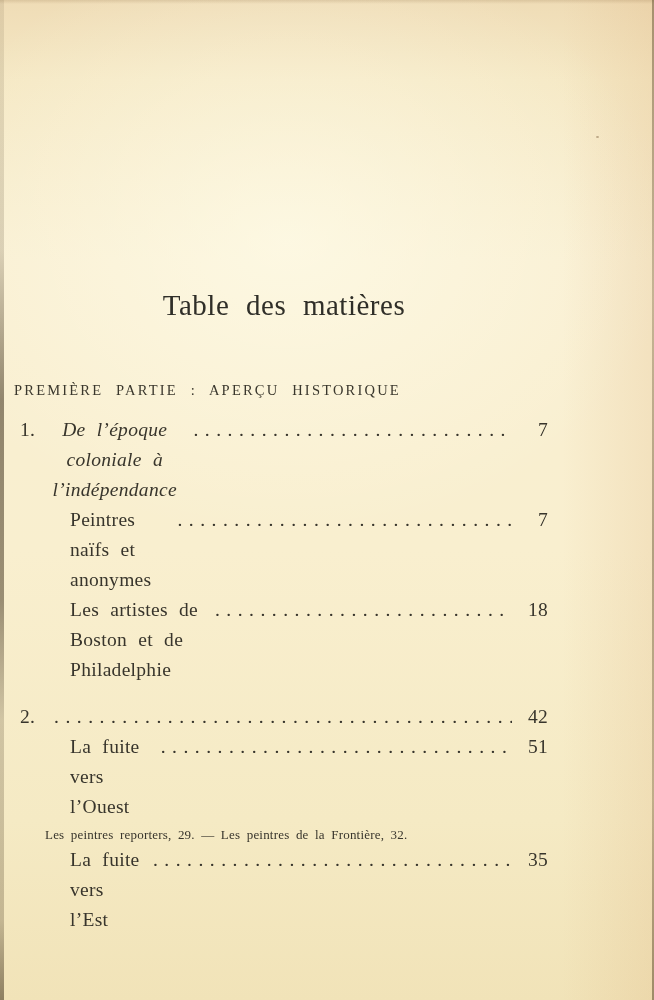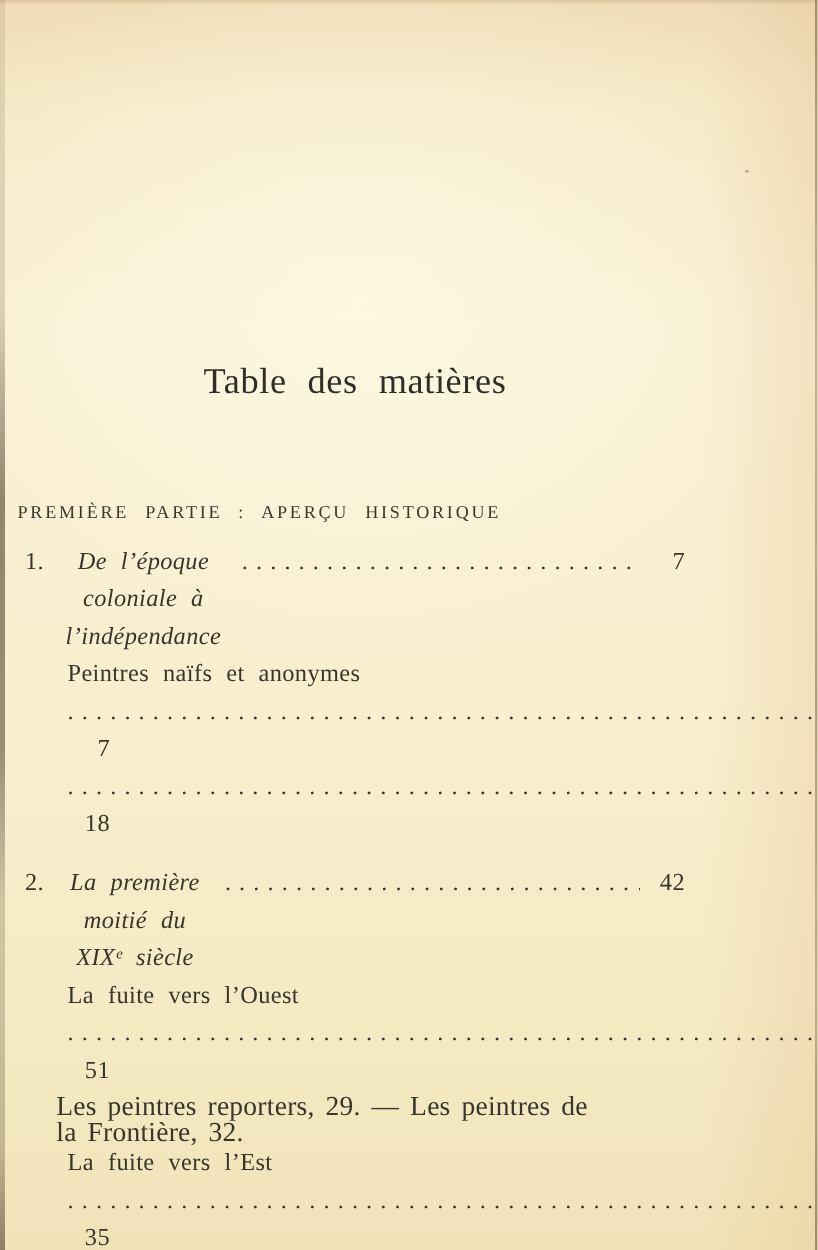--- a/index.html
+++ b/index.html
@@ -34,35 +34,35 @@
     position:absolute;left:596px;top:136px;width:3px;height:2px;border-radius:50%;
     background:rgba(118,90,58,.45);
   }
   .content{position:absolute;left:20px;right:106px;top:0;}
   .toc-title{
     margin-top:289px;text-align:center;
     font-size:29px;line-height:33px;letter-spacing:.5px;word-spacing:9px;
     color:#2f2e28;
   }
   .part-heading{
-    margin-top:78px;margin-left:-6px;
+    margin-top:58px;margin-left:-6px;
     font-size:14.5px;line-height:21px;letter-spacing:2.2px;word-spacing:7px;
     color:#3a372d;
   }
   .toc{margin-top:0;}
   .row{
     display:flex;align-items:baseline;
     line-height:30px;font-size:19.5px;letter-spacing:.3px;word-spacing:6px;
   }
   .row.first{margin-top:14px;}
   .row.gap{margin-top:17px;}
   .num{flex:none;width:25px;}
   .chapter .entry-text{font-style:italic;text-align:center;}
-  .sub{padding-left:25px;flex-direction:column;}
-  .note{display:block;padding-left:25px;font-size:22px;line-height:21px;
+  .sub{padding-left:25px;}
+  .note{display:block;padding-left:25px;font-size:13px;line-height:21px;
         letter-spacing:.2px;word-spacing:3px;margin:2px 0 0 0;}
   .note .entry-text{display:block;max-width:445px;hyphens:manual;}
   .leader{
     flex:1 1 auto;overflow:hidden;white-space:nowrap;
     letter-spacing:6.5px;margin:0 2px 0 9px;
   }
   .pagenum{flex:none;min-width:34px;text-align:right;}
 </style>
 </head>
 <body>
@@ -84,26 +84,26 @@
     <span class="pagenum">7</span>
   </div>
         <div class="row sub">
     <span class="num"></span>
     <span class="entry-text">Peintres naïfs et anonymes</span>
     <span class="leader">......................................................................</span>
     <span class="pagenum">7</span>
   </div>
         <div class="row sub">
     <span class="num"></span>
+    <span class="entry-text">Les artistes de Boston et de Philadelphie</span>
     <span class="leader">......................................................................</span>
     <span class="pagenum">18</span>
   </div>
         <div class="row chapter gap">
     <span class="num">2.</span>
-    <span class="entry-text">La première moitié du XIXᵉ siècle</span>
     <span class="leader">......................................................................</span>
     <span class="pagenum">42</span>
   </div>
         <div class="row sub">
     <span class="num"></span>
     <span class="entry-text">La fuite vers l’Ouest</span>
     <span class="leader">......................................................................</span>
     <span class="pagenum">51</span>
   </div>
         <div class="row note">

